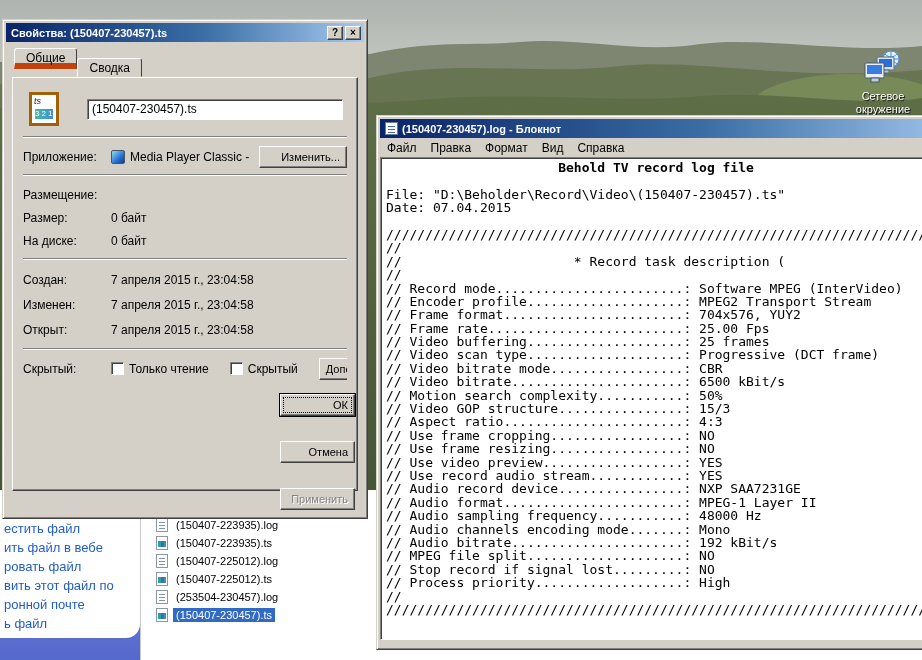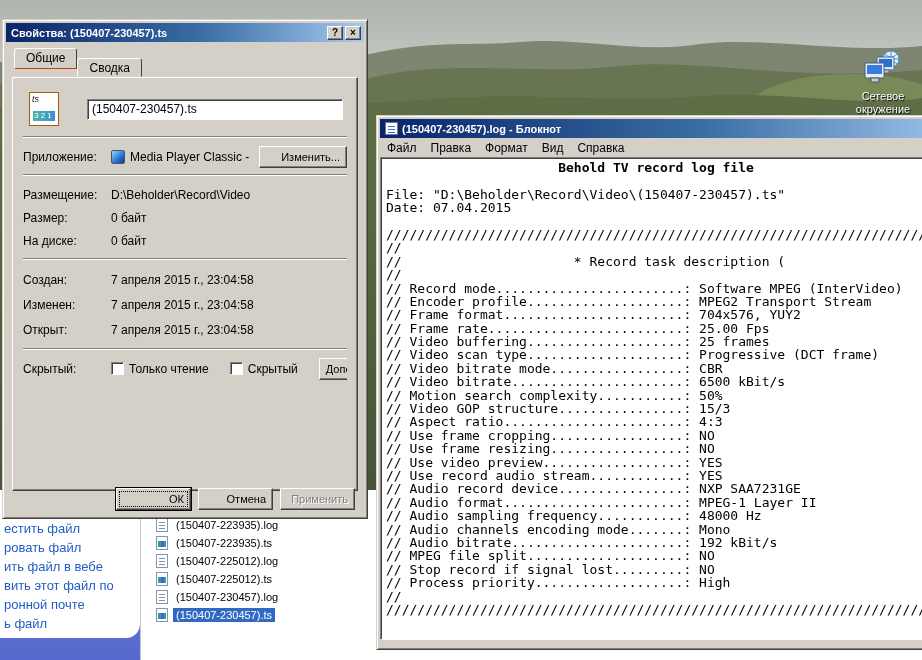--- a/index.html
+++ b/index.html
@@ -45,42 +45,42 @@
   .np-text{height:calc(100% - 44px);overflow:hidden;padding:3px 0 0 5px;
     font-family:"DejaVu Sans Mono",monospace;font-size:13px;cursor:text;}
   .np-line{height:13.4px;line-height:13.4px;white-space:pre;}
   .np-text div.np-line:first-of-type{font-weight:bold;}
 
   
   .dialog{position:absolute;left:2px;top:19px;width:366px;height:500px;z-index:4;}
   .tabs{display:flex;margin:6px 0 0 8px;position:relative;z-index:2;font-size:12px;}
   .tab{height:19px;margin-top:10px;padding:2px 11px 0;background:#d4d0c8;border:1px solid;
     border-color:#fff #404040 transparent #fff;border-radius:3px 3px 0 0;cursor:pointer;}
-  .tab.active{height:21px;margin-top:0;margin-bottom:-1px;border-bottom:1px solid #c2410c;}
+  .tab.active{height:21px;margin-top:0;margin-bottom:-1px;border-bottom:6px solid #c2410c;}
   .tab-panel{margin:0 6px;height:414px;background:#d4d0c8;border:1px solid;border-color:#fff #404040 #404040 #fff;
     box-shadow:inset -1px -1px 0 #808080;position:relative;padding:12px 10px 0 10px;font-size:12px;}
   .fn-row{display:flex;align-items:center;margin:2px 0 10px;}
-  .doc-icon{width:30px;height:34px;background:#fff;border:1px solid #a16207;position:relative;flex:none;margin:0 28px 0 6px;}
+  .doc-icon{width:30px;height:34px;background:#fff;border:3px solid #a16207;position:relative;flex:none;margin:0 28px 0 6px;}
   .doc-ts{position:absolute;top:1px;left:2px;font-size:9px;font-style:italic;color:#222;}
   .doc-strip{position:absolute;bottom:4px;left:3px;right:3px;height:10px;color:#fff;font-size:8px;
     letter-spacing:2px;text-align:center;line-height:10px;background:linear-gradient(90deg,#49b8a8,#3f8fd0);}
   .fn-input{flex:1;height:21px;margin-right:4px;padding:0 4px;font-size:12px;font-family:"Liberation Sans",sans-serif;outline:none;}
   .sep{height:2px;border-top:1px solid #808080;border-bottom:1px solid #fff;margin:6px 0 7px;}
   .prow{display:flex;align-items:center;min-height:23px;}
   .dates .prow{min-height:25px;}
   .plabel{width:88px;flex:none;}
   .pvalue{flex:1;display:flex;align-items:center;gap:5px;min-width:0;white-space:nowrap;overflow:hidden;}
   .mpc-icon{width:14px;height:14px;flex:none;border:1px solid #456;border-radius:2px;
     background:linear-gradient(135deg,#8fe0f0,#2a6fd6 60%,#123d86);}
   .btn{height:22px;padding:0 6px;font-size:11px;font-family:"Liberation Sans",sans-serif;color:#000;cursor:pointer;text-align:right;}
   .change-btn{width:88px;margin-left:auto;flex:none;}
   .checkbox{width:13px;height:13px;margin-right:5px;flex:none;cursor:pointer;}
   .attr-item{display:flex;align-items:center;margin-right:16px;}
   .adv-btn{width:102px;margin-left:auto;}
-  .dlg-buttons{position:absolute;right:12px;bottom:8px;display:flex;gap:7px;z-index:2;}
+  .dlg-buttons{position:absolute;right:12px;bottom:8px;display:flex;gap:25px;z-index:2;flex-direction:column;}
   .dlg-btn{width:75px;height:22px;}
   .dlg-btn.default{box-shadow:inset -1px -1px 0 #808080,0 0 0 1px #000;outline:1px dotted #000;outline-offset:-4px;}
   .dlg-btn.disabled{color:#828282;text-shadow:1px 1px 0 #fff;cursor:default;}
 </style>
 </head>
 <body>
 
 <svg class="desktop-bg" viewBox="0 0 922 660" preserveAspectRatio="none">
   <defs>
     <linearGradient id="skyg" x1="0" y1="0" x2="0" y2="1">
@@ -116,23 +116,23 @@
 </div>
 
 <div class="explorer">
   <div class="taskpane">
     <div class="tp-box">
 
         <div class="tp-item">еновать файл</div>
 
         <div class="tp-item">естить файл</div>
 
+        <div class="tp-item">ить файл в вебе</div>
+
         <div class="tp-item">ровать файл</div>
-
-        <div class="tp-item">ить файл в вебе</div>
 
         <div class="tp-item">вить этот файл по</div>
 
         <div class="tp-item">ронной почте</div>
 
         <div class="tp-item">ь файл</div>
       </div>
   </div>
   <div class="pane-sep"></div>
   <div class="filelist">
@@ -157,21 +157,21 @@
         <span class="fl-name">(150407-225012).log</span>
       </div>
 
       <div class="fl-item">
         <span class="fl-icon ts"></span>
         <span class="fl-name">(150407-225012).ts</span>
       </div>
 
       <div class="fl-item">
         <span class="fl-icon log"></span>
-        <span class="fl-name">(150407-230457).log</span>
+        <span class="fl-name">(253504-230457).log</span>
       </div>
 
       <div class="fl-item selected">
         <span class="fl-icon ts"></span>
         <span class="fl-name">(150407-230457).ts</span>
       </div>
     </div>
 </div>
 
 <div class="notepad window">
@@ -294,21 +294,20 @@
         <span class="mpc-icon"></span>
         <span>Media Player Classic -</span>
         <button class="btn raised change-btn">Изменить...</button>
       </span>
     </div>
 
     <div class="sep"></div>
 
     <div class="prow">
       <span class="plabel">Размещение:</span>
-      <span class="pvalue">D:\Beholder\Record\Video</span>
     </div>
     <div class="prow">
       <span class="plabel">Размер:</span>
       <span class="pvalue">0 байт</span>
     </div>
     <div class="prow">
       <span class="plabel">На диске:</span>
       <span class="pvalue">0 байт</span>
     </div>
 

